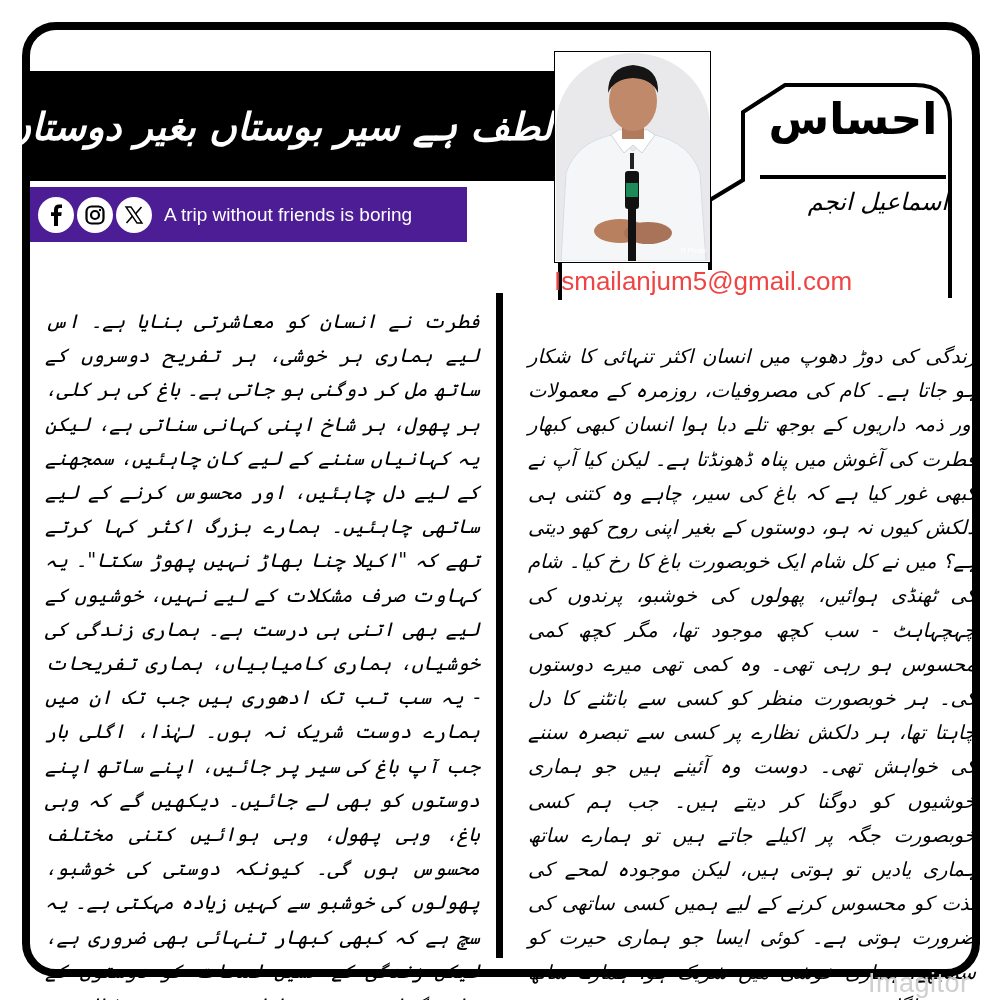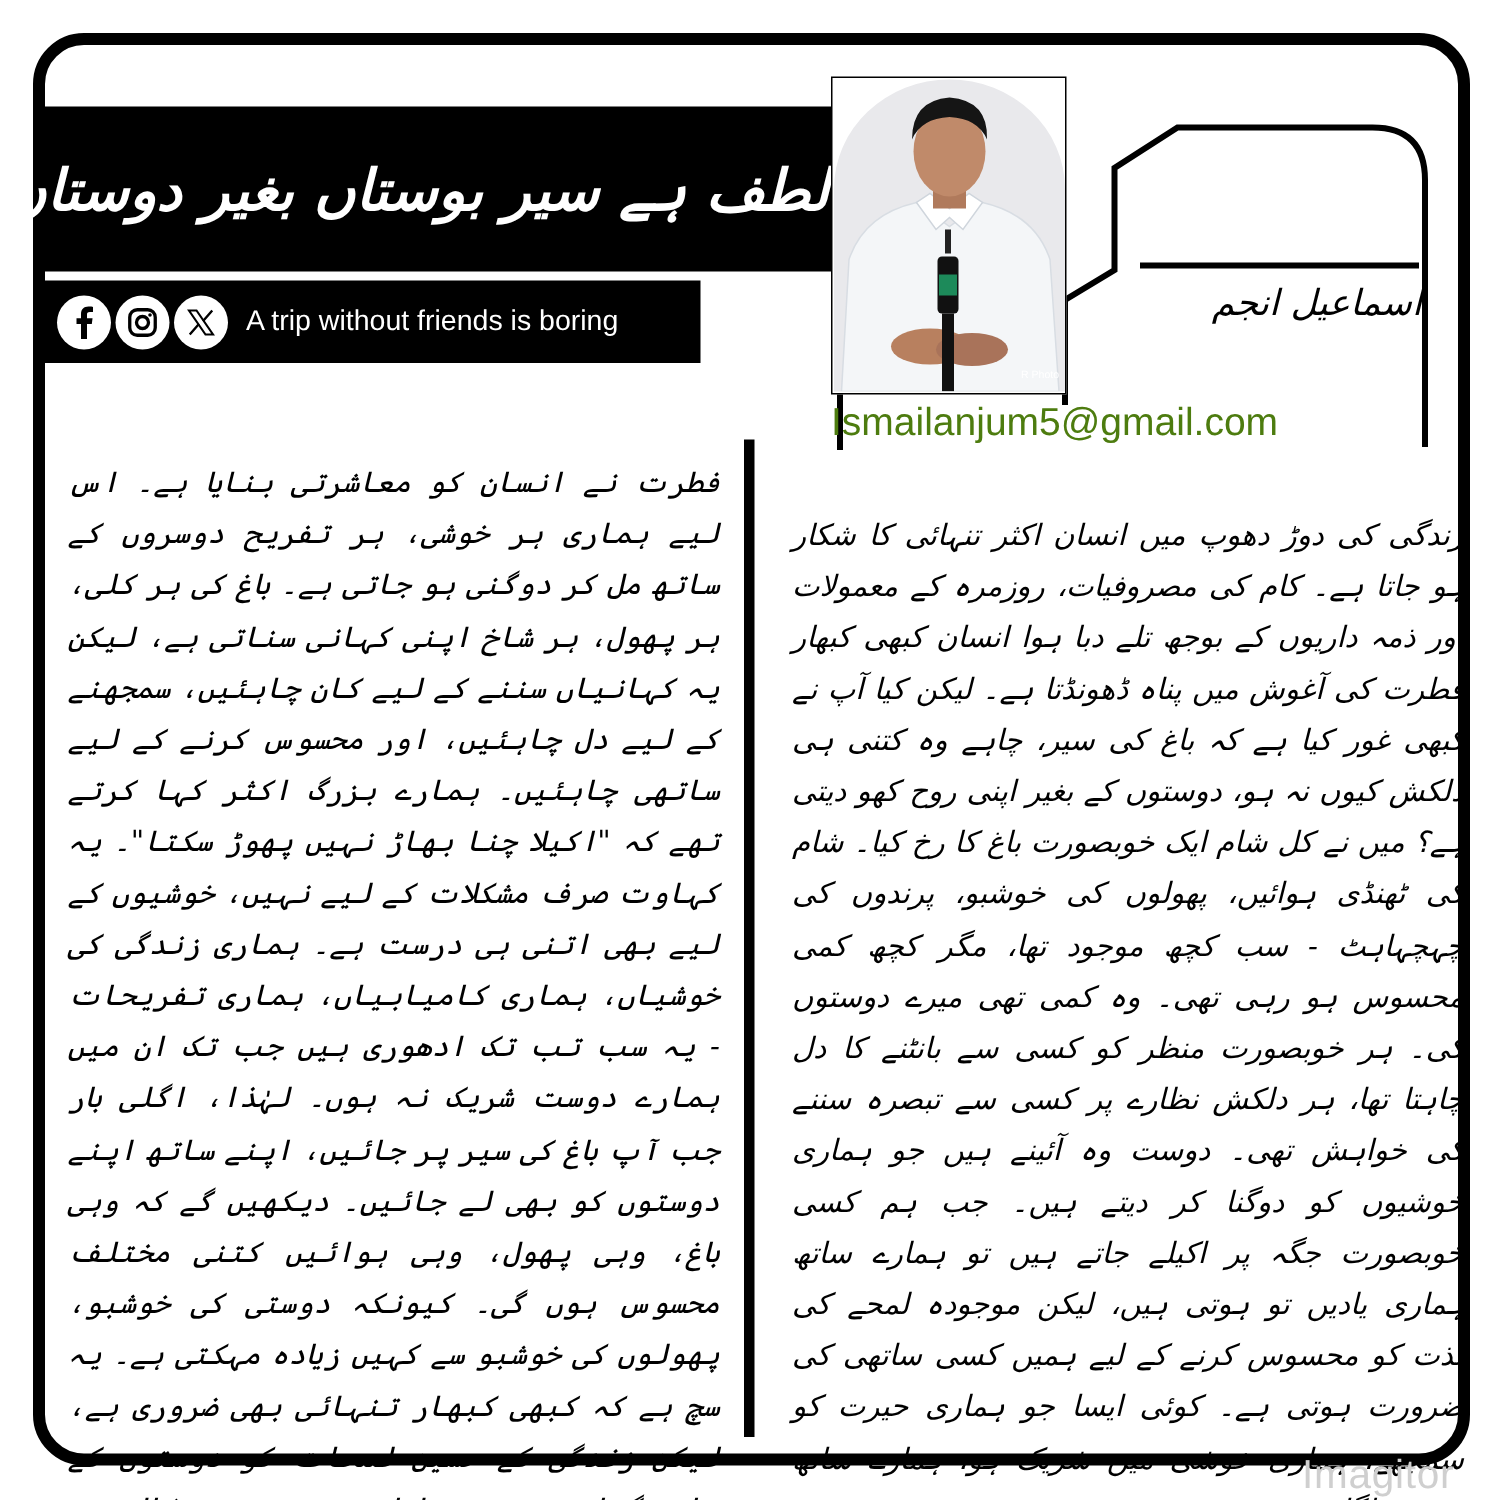--- a/index.html
+++ b/index.html
@@ -16,21 +16,21 @@
     background: #000; color: #fff; display: flex; align-items: center; justify-content: center;
     direction: rtl;
   }
   .title-bar .title {
     font-family: "DejaVu Serif", serif; font-size: 38px; font-style: italic; font-weight: bold;
     white-space: nowrap; letter-spacing: 0;
   }
 
   .subtitle-bar {
     position: absolute; left: 30px; top: 187px; width: 437px; height: 55px;
-    background: #000000; display: flex; align-items: center; padding-left: 8px;
+    background: #4c1d95; display: flex; align-items: center; padding-left: 8px;
   }
   .social-icon {
     width: 36px; height: 36px; border-radius: 50%; background: #fff; color: #000;
     display: flex; align-items: center; justify-content: center; margin-right: 3px;
     font-weight: bold;
   }
   .social-icon svg { display: block; }
   .subtitle-bar .subtitle {
     color: #fff; font-family: "Liberation Sans", sans-serif; font-size: 19px; margin-left: 9px;
     white-space: nowrap;
@@ -59,21 +59,21 @@
   .column-tab .rule {
     position: absolute; left: 50px; top: 137px; width: 186px; height: 4px; background: #000;
   }
   .column-tab .author {
     position: absolute; left: 48px; top: 150px; width: 190px; 
     font-family: "DejaVu Serif", serif; font-style: italic; font-size: 24px; direction: rtl;
   }
 
   .email {
     position: absolute; left: 554px; top: 266px; font-family: "Liberation Sans", sans-serif;
-    font-size: 26px; color: #4d7c0f; white-space: nowrap;
+    font-size: 26px; color: #ef4444; white-space: nowrap;
   }
 
   .column-divider {
     position: absolute; left: 496px; top: 293px; width: 7px; height: 665px; background: #000;
   }
 
   .article-col {
     position: absolute; direction: rtl; text-align: justify; text-align-last: right;
     font-family: "DejaVu Serif", serif; font-style: italic; font-size: 19.5px; line-height: 34.2px;
     color: #000;
@@ -144,20 +144,21 @@
 
       <ellipse cx="64" cy="178" rx="26" ry="12" fill="#b8805f"></ellipse>
       <ellipse cx="92" cy="180" rx="24" ry="11" fill="#a9735a"></ellipse>
       <rect x="72" y="156" width="8" height="52" fill="#111"></rect>
     </svg>
   </div>
   <span class="watermark-small">R Photo</span>
 </div>
 
 <div class="column-tab">
+  <div class="heading">احساس</div>
   <div class="rule"></div>
   <div class="author">اسماعیل انجم</div>
 </div>
 
 <div class="email">Ismailanjum5@gmail.com</div>
 
 <div class="column-divider"></div>
 
 <div class="article-col col-right">زندگی کی دوڑ دھوپ میں انسان اکثر تنہائی کا شکار ہو جاتا ہے۔ کام کی مصروفیات، روزمرہ کے معمولات اور ذمہ داریوں کے بوجھ تلے دبا ہوا انسان کبھی کبھار فطرت کی آغوش میں پناہ ڈھونڈتا ہے۔ لیکن کیا آپ نے کبھی غور کیا ہے کہ باغ کی سیر، چاہے وہ کتنی ہی دلکش کیوں نہ ہو، دوستوں کے بغیر اپنی روح کھو دیتی ہے؟ میں نے کل شام ایک خوبصورت باغ کا رخ کیا۔ شام کی ٹھنڈی ہوائیں، پھولوں کی خوشبو، پرندوں کی چہچہاہٹ - سب کچھ موجود تھا، مگر کچھ کمی محسوس ہو رہی تھی۔ وہ کمی تھی میرے دوستوں کی۔ ہر خوبصورت منظر کو کسی سے بانٹنے کا دل چاہتا تھا، ہر دلکش نظارے پر کسی سے تبصرہ سننے کی خواہش تھی۔ دوست وہ آئینے ہیں جو ہماری خوشیوں کو دوگنا کر دیتے ہیں۔ جب ہم کسی خوبصورت جگہ پر اکیلے جاتے ہیں تو ہمارے ساتھ ہماری یادیں تو ہوتی ہیں، لیکن موجودہ لمحے کی لذت کو محسوس کرنے کے لیے ہمیں کسی ساتھی کی ضرورت ہوتی ہے۔ کوئی ایسا جو ہماری حیرت کو سمجھے، ہماری خوشی میں شریک ہو، ہمارے ساتھ قہقہے لگائے۔</div>
 <div class="article-col col-left">فطرت نے انسان کو معاشرتی بنایا ہے۔ اس لیے ہماری ہر خوشی، ہر تفریح دوسروں کے ساتھ مل کر دوگنی ہو جاتی ہے۔ باغ کی ہر کلی، ہر پھول، ہر شاخ اپنی کہانی سناتی ہے، لیکن یہ کہانیاں سننے کے لیے کان چاہئیں، سمجھنے کے لیے دل چاہئیں، اور محسوس کرنے کے لیے ساتھی چاہئیں۔ ہمارے بزرگ اکثر کہا کرتے تھے کہ "اکیلا چنا بھاڑ نہیں پھوڑ سکتا"۔ یہ کہاوت صرف مشکلات کے لیے نہیں، خوشیوں کے لیے بھی اتنی ہی درست ہے۔ ہماری زندگی کی خوشیاں، ہماری کامیابیاں، ہماری تفریحات - یہ سب تب تک ادھوری ہیں جب تک ان میں ہمارے دوست شریک نہ ہوں۔ لہٰذا، اگلی بار جب آپ باغ کی سیر پر جائیں، اپنے ساتھ اپنے دوستوں کو بھی لے جائیں۔ دیکھیں گے کہ وہی باغ، وہی پھول، وہی ہوائیں کتنی مختلف محسوس ہوں گی۔ کیونکہ دوستی کی خوشبو، پھولوں کی خوشبو سے کہیں زیادہ مہکتی ہے۔ یہ سچ ہے کہ کبھی کبھار تنہائی بھی ضروری ہے، لیکن زندگی کے حسین لمحات کو دوستوں کے ساتھ گزارنے میں جو لطف ہے، وہ بے مثال ہے۔ کیونکہ یہ لمحے ہی تو وہ یادیں بنتی ہیں جو ہمیں عمر بھر مسکراتے رہنے کا سبب بنتی ہیں۔</div>

